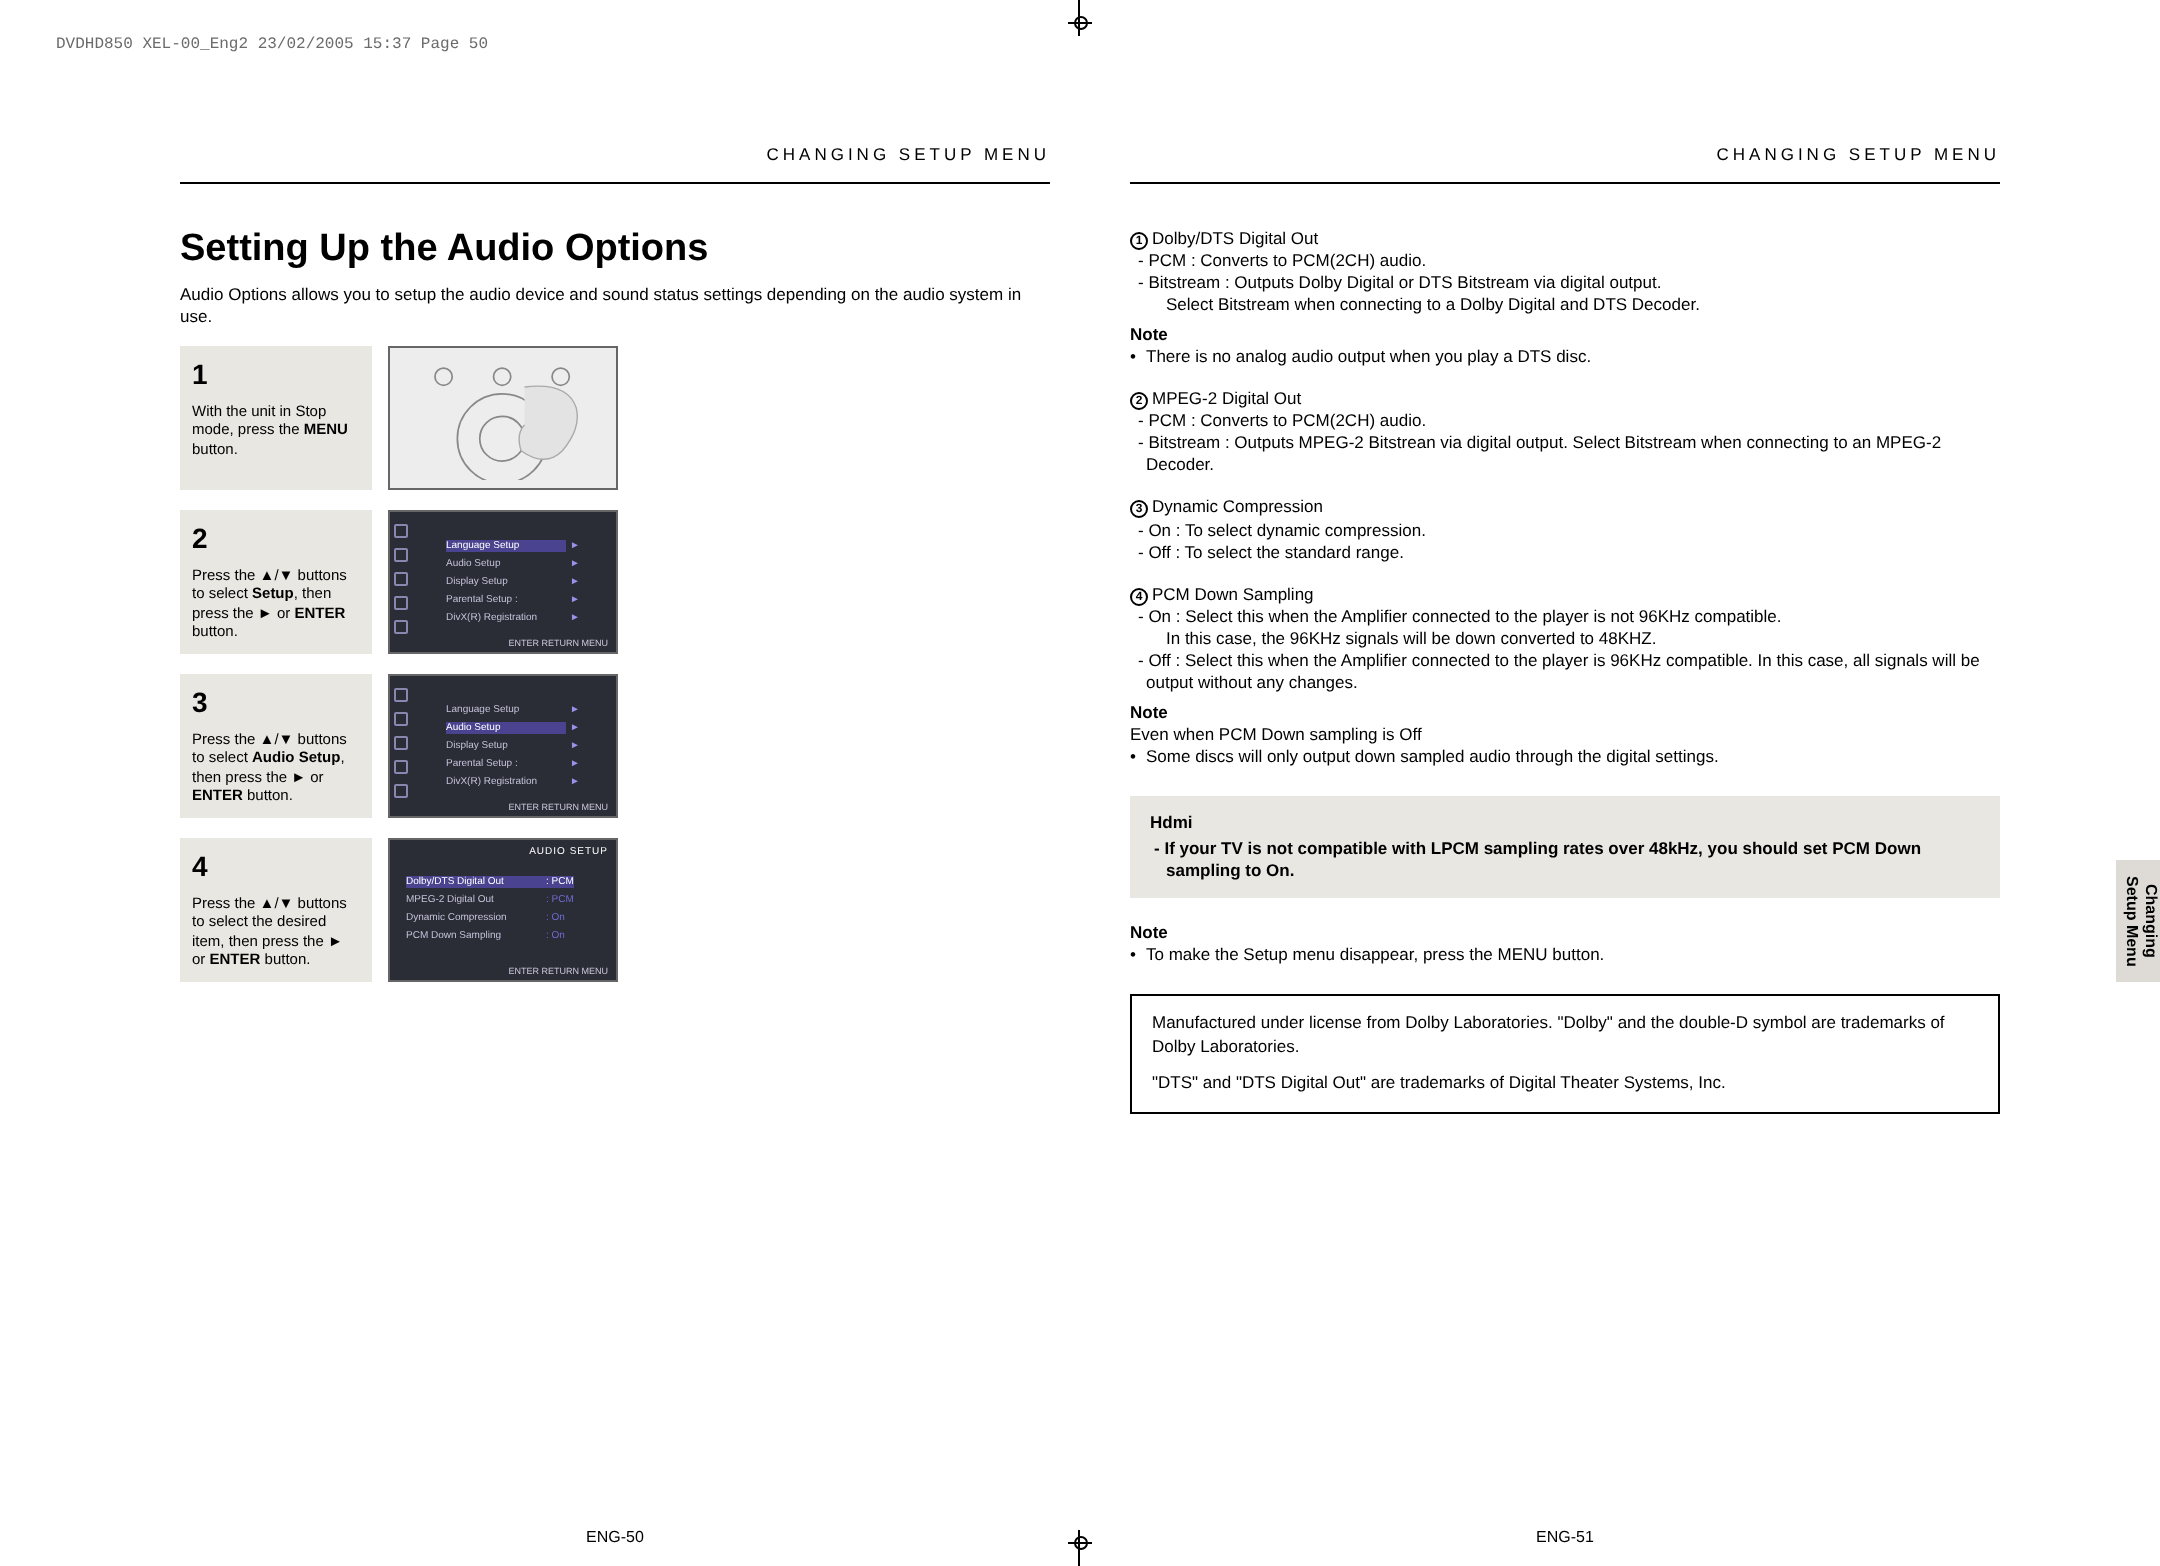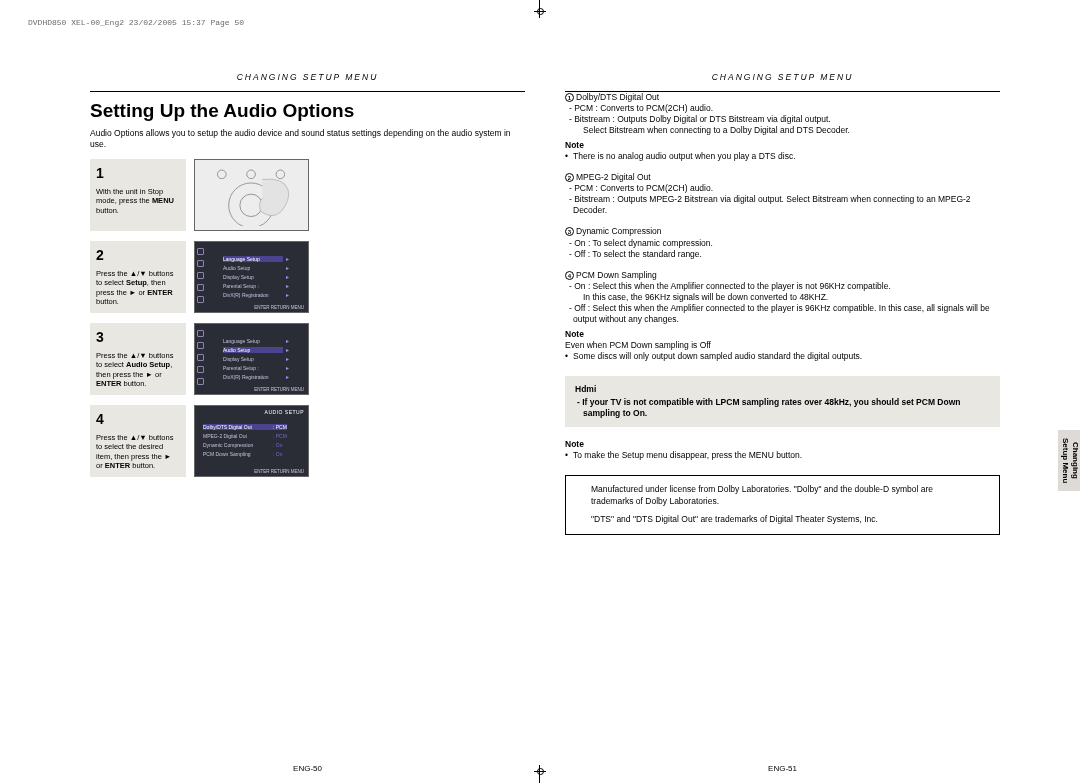--- a/index.html
+++ b/index.html
@@ -31,26 +31,26 @@
   .page {
     width: 455px;
     position: relative;
     padding: 0 10px;
   }
   .page-right { margin-left: 20px; }
   .section-header {
     font-size: 8.5px;
     letter-spacing: 2px;
     font-variant: small-caps;
-    text-align: center;
+    text-align: right;
     border-bottom: 1px solid #000;
     padding-bottom: 6px;
+    margin-bottom: 22px;
     height: 22px;
     line-height: 14px;
-    font-style: italic;
   }
   .title {
     font-size: 19px;
     font-weight: bold;
     margin: 8px 0 6px;
   }
   .intro { font-size: 8.5px; line-height: 1.25; margin-bottom: 10px; }
   .step-row {
     display: flex;
     gap: 8px;
@@ -126,21 +126,21 @@
     font-size: 8.5px;
     line-height: 1.3;
     margin-top: 14px;
   }
   .hdmi-box .h { font-weight: bold; margin-bottom:2px; }
   .hdmi-box .hdline { font-weight:bold; padding-left:8px; text-indent:-6px; }
   .dolby-box {
     border: 1px solid #000;
     font-size: 8.5px;
     line-height: 1.4;
-    padding: 8px 25px;
+    padding: 8px 10px;
     margin-top: 14px;
   }
   .side-tab {
     position: absolute;
     right: -3px;
     top: 430px;
     background: #dedbd6;
     padding: 8px 3px 8px 3px;
     font-size: 8px;
     font-weight: bold;
@@ -330,21 +330,21 @@
       <div class="r-line">- Off : To select the standard range.</div>
     </div>
 
     <div class="r-section">
       <span class="itemnum">4</span><span>PCM Down Sampling</span>
       <div class="r-line">- On : Select this when the Amplifier connected to the player is not 96KHz compatible.</div>
       <div class="r-sub">In this case, the 96KHz signals will be down converted to 48KHZ.</div>
       <div class="r-line">- Off : Select this when the Amplifier connected to the player is 96KHz compatible. In this case, all signals will be output without any changes.</div>
       <div class="note-lbl">Note</div>
       <div>Even when PCM Down sampling is Off</div>
-      <div class="bullet-line">Some discs will only output down sampled audio standard the digital outputs.</div>
+      <div class="bullet-line">Some discs will only output down sampled audio through the digital settings.</div>
     </div>
 
     <div class="hdmi-box">
       <div class="h">Hdmi</div>
       <div class="hdline">- <span>If your TV is not compatible with LPCM sampling rates over 48kHz, you should set PCM Down sampling to On.</span></div>
     </div>
 
     <div class="r-section" style="margin-top:12px">
       <div class="note-lbl">Note</div>
       <div class="bullet-line">To make the Setup menu disappear, press the MENU button.</div>

